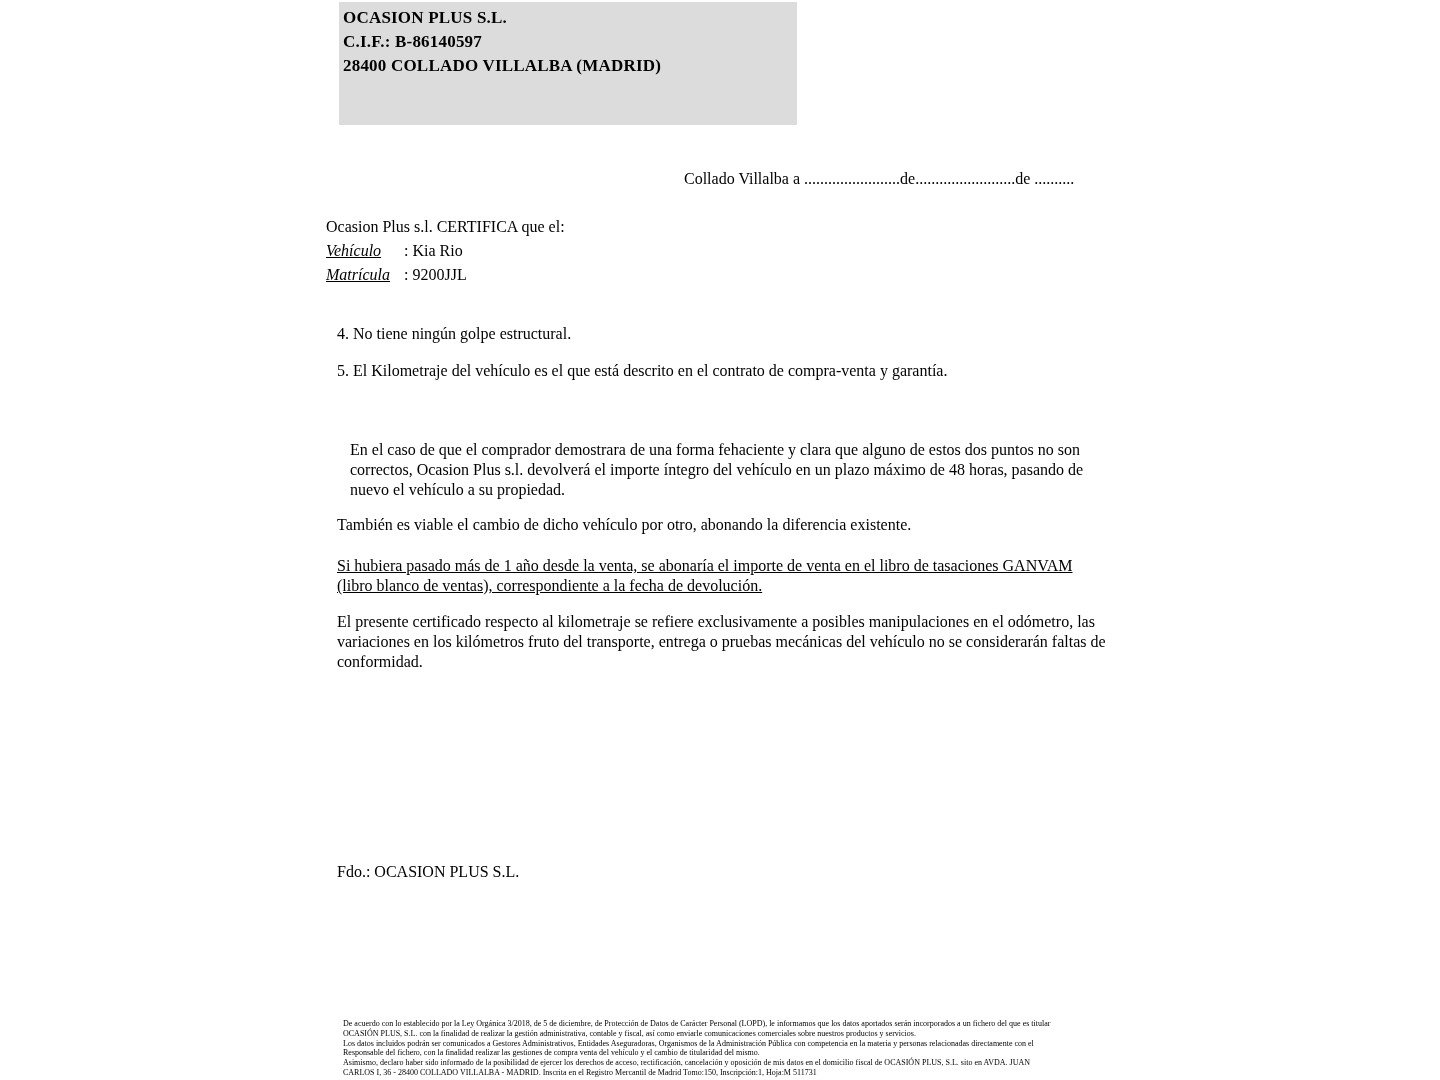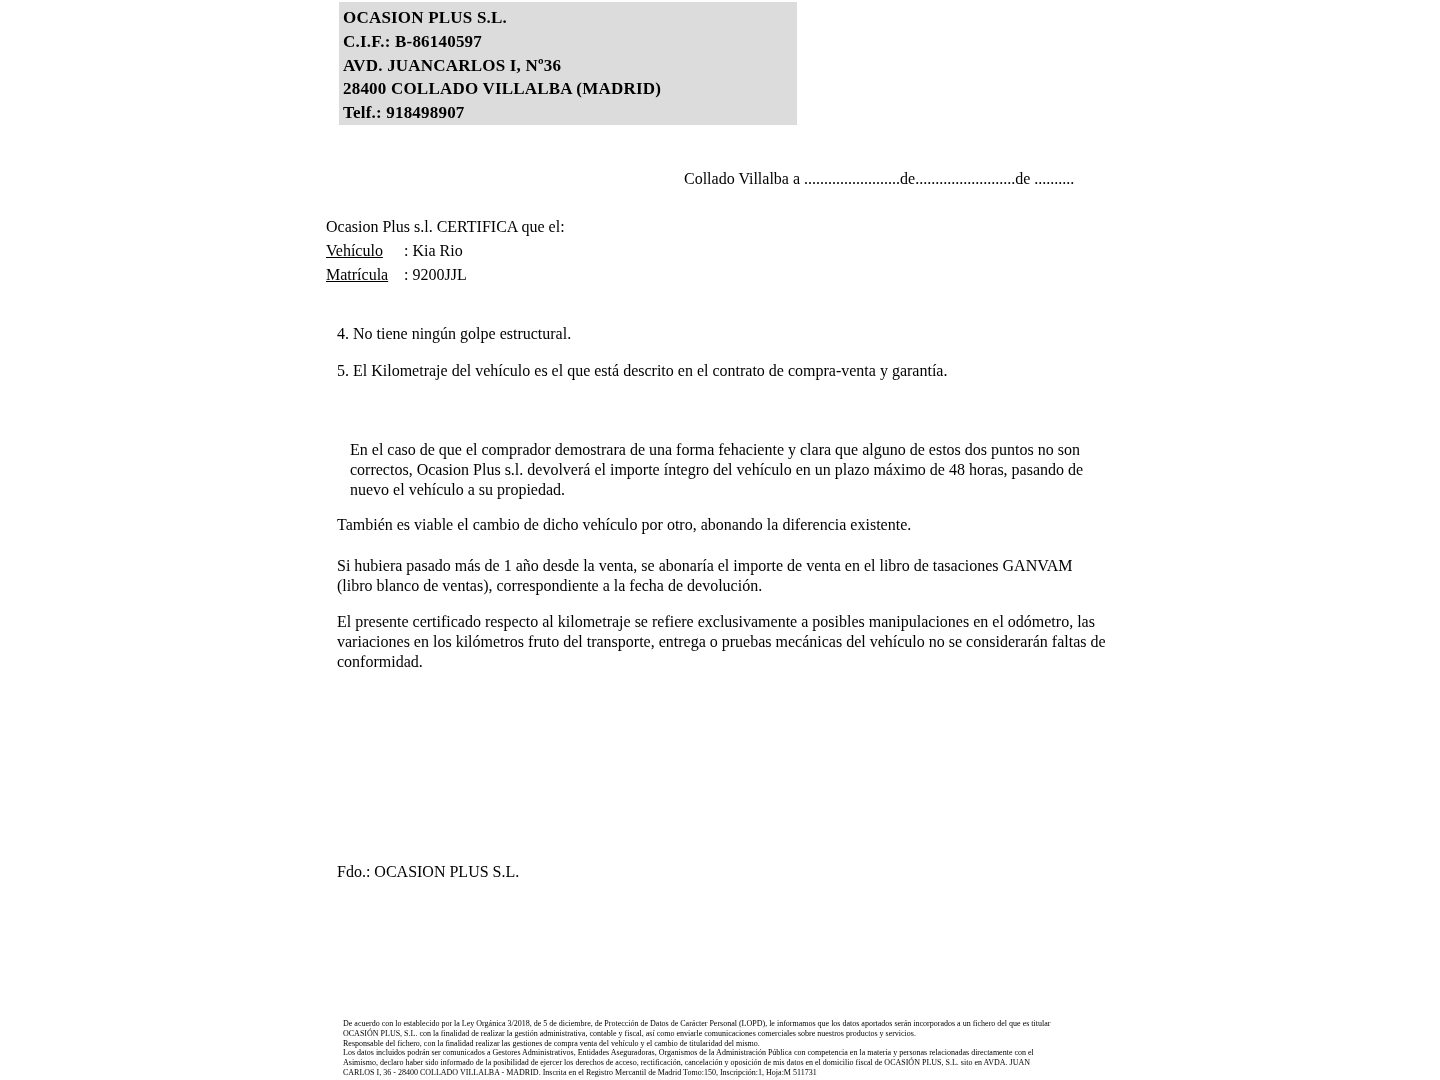--- a/index.html
+++ b/index.html
@@ -34,50 +34,48 @@
 
   .cert-block {
     left: 326px; top: 215px;
     font-size: 16px;
     line-height: 23.8px;
   }
   .cert-field-label {
     display: inline-block;
     width: 78px;
   }
-  .cert-field-label .u { text-decoration: underline; }
+  .cert-field-label .u { text-decoration: underline; font-style: italic; }
 
   .point-1 { left: 337px; top: 325px; font-size: 16px; white-space: nowrap; }
   .point-2 { left: 337px; top: 362px; font-size: 16px; white-space: nowrap; }
 
   .para { font-size: 16px; line-height: 20.2px; width: 772px; }
   .para-1 { left: 350px; top: 440px; }
   .para-2 { left: 337px; top: 515px; }
-  .para-3 { left: 337px; top: 556px; }
+  .para-3 { left: 337px; top: 556px; text-decoration: underline; }
   .para-4 { left: 337px; top: 612px; }
 
   .signature { left: 337px; top: 863px; font-size: 16px; }
 
   .legal {
     left: 343px; top: 1019px;
     width: 790px;
     font-size: 8px;
     line-height: 9.8px;
   }
   .legal .legal-line { white-space: nowrap; }
 </style>
 </head>
 <body>
 
 <div class="abs header-block">
   <div>OCASION PLUS S.L.</div>
   <div>C.I.F.: B-86140597</div>
-  <div>AVD. JUANCARLOS I, Nº36</div>
   <div>28400 COLLADO VILLALBA (MADRID)</div>
-  <div>Telf.: 918498907</div>
 </div>
 
 <div class="abs date-line">Collado Villalba a ........................de.........................de ..........</div>
 
 <div class="abs cert-block">
   <div>Ocasion Plus s.l. CERTIFICA que el:</div>
   <div>
     <span class="cert-field-label"><span class="u">Vehículo</span></span><span>: Kia Rio</span>
   </div>
   <div>
@@ -91,17 +89,17 @@
 <div class="abs para para-1">En el caso de que el comprador demostrara de una forma fehaciente y clara que alguno de estos dos puntos no son correctos, Ocasion Plus s.l. devolverá el importe íntegro del vehículo en un plazo máximo de 48 horas, pasando de nuevo el vehículo a su propiedad.</div>
 <div class="abs para para-2">También es viable el cambio de dicho vehículo por otro, abonando la diferencia existente.</div>
 <div class="abs para para-3">Si hubiera pasado más de 1 año desde la venta, se abonaría el importe de venta en el libro de tasaciones GANVAM (libro blanco de ventas), correspondiente a la fecha de devolución.</div>
 <div class="abs para para-4">El presente certificado respecto al kilometraje se refiere exclusivamente a posibles manipulaciones en el odómetro, las variaciones en los kilómetros fruto del transporte, entrega o pruebas mecánicas del vehículo no se considerarán faltas de conformidad.</div>
 
 <div class="abs signature">Fdo.: OCASION PLUS S.L.</div>
 
 <div class="abs legal">
   <div class="legal-line">De acuerdo con lo establecido por la Ley Orgánica 3/2018, de 5 de diciembre, de Protección de Datos de Carácter Personal (LOPD), le informamos que los datos aportados serán incorporados a un fichero del que es titular</div>
   <div class="legal-line">OCASIÓN PLUS, S.L. con la finalidad de realizar la gestión administrativa, contable y fiscal, así como enviarle comunicaciones comerciales sobre nuestros productos y servicios.</div>
+  <div class="legal-line">Los datos incluidos podrán ser comunicados a Gestores Administrativos, Entidades Aseguradoras, Organismos de la Administración Pública con competencia en la materia y personas relacionadas directamente con el</div>
   <div class="legal-line">Responsable del fichero, con la finalidad realizar las gestiones de compra venta del vehículo y el cambio de titularidad del mismo.</div>
-  <div class="legal-line">Los datos incluidos podrán ser comunicados a Gestores Administrativos, Entidades Aseguradoras, Organismos de la Administración Pública con competencia en la materia y personas relacionadas directamente con el</div>
   <div class="legal-line">Asimismo, declaro haber sido informado de la posibilidad de ejercer los derechos de acceso, rectificación, cancelación y oposición de mis datos en el domicilio fiscal de OCASIÓN PLUS, S.L. sito en AVDA. JUAN</div>
   <div class="legal-line">CARLOS I, 36 - 28400 COLLADO VILLALBA - MADRID. Inscrita en el Registro Mercantil de Madrid Tomo:150, Inscripción:1, Hoja:M 511731</div>
 </div>
 
 </body></html>

